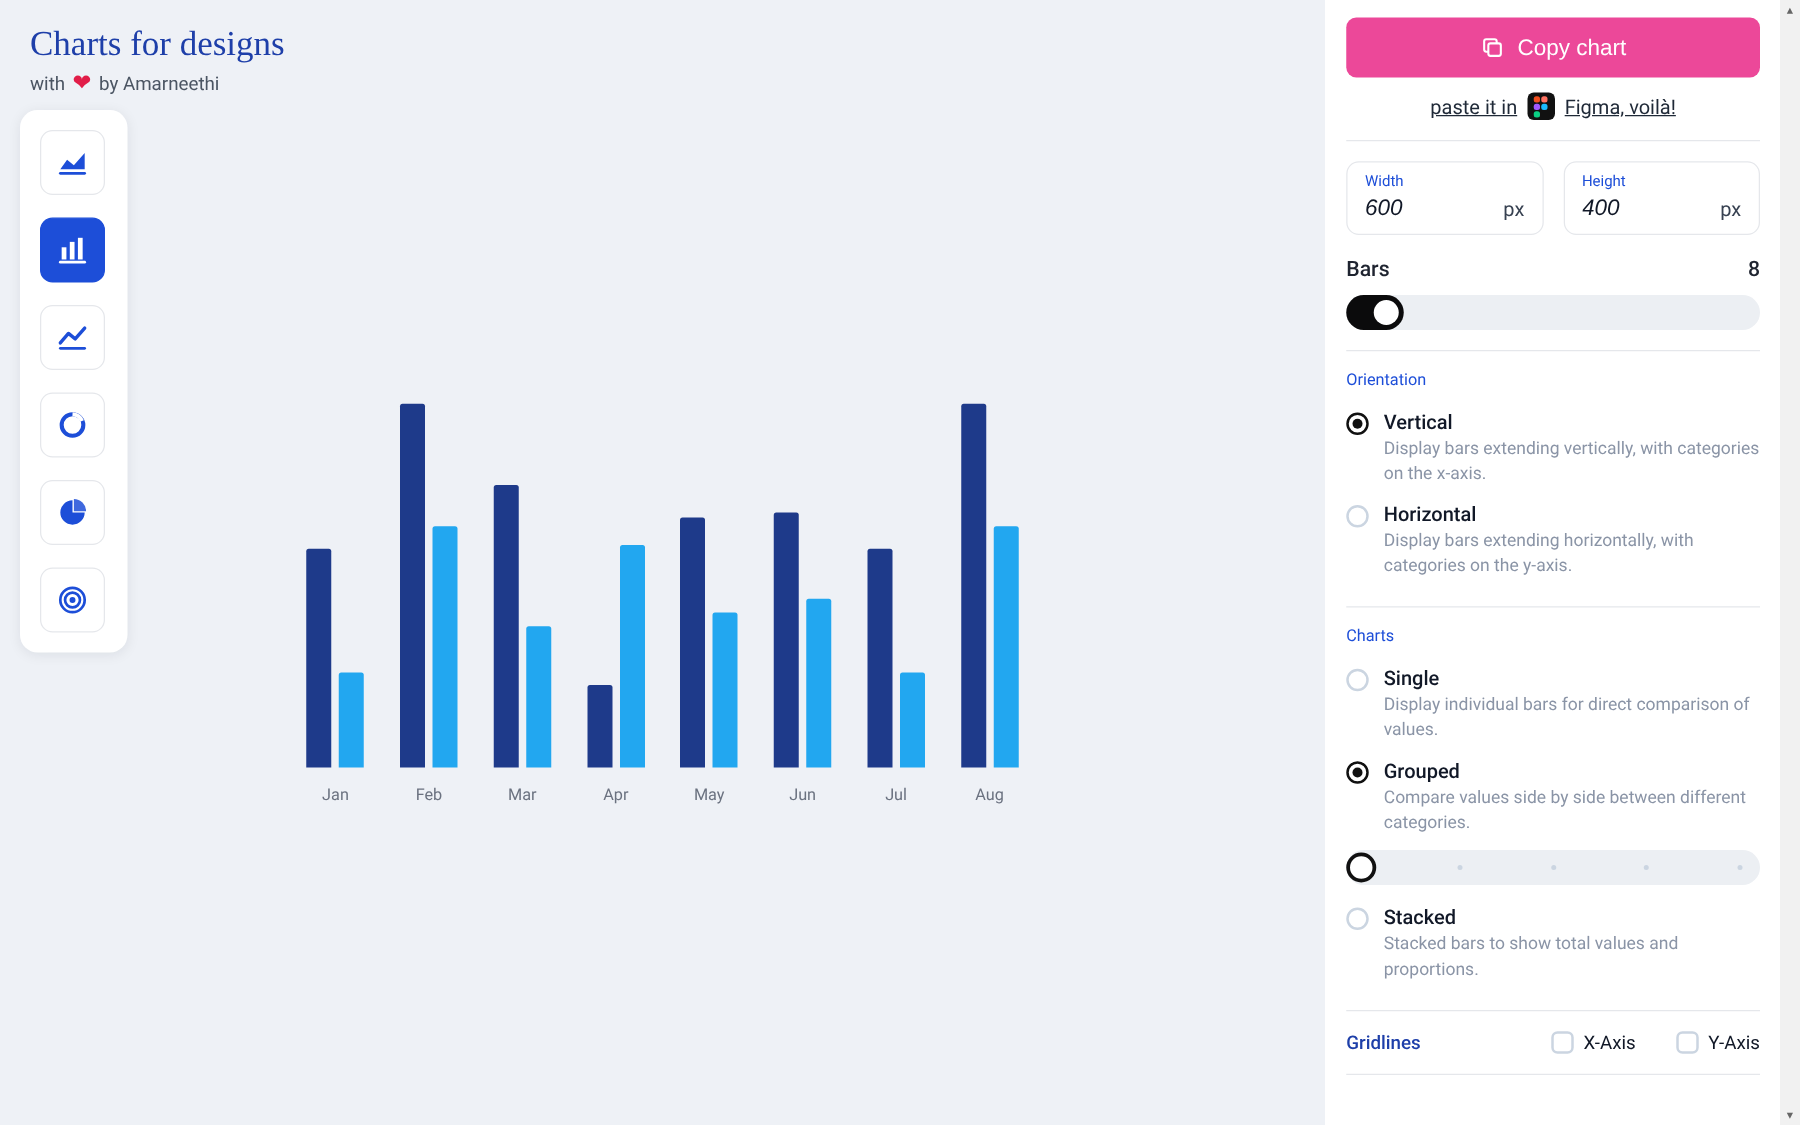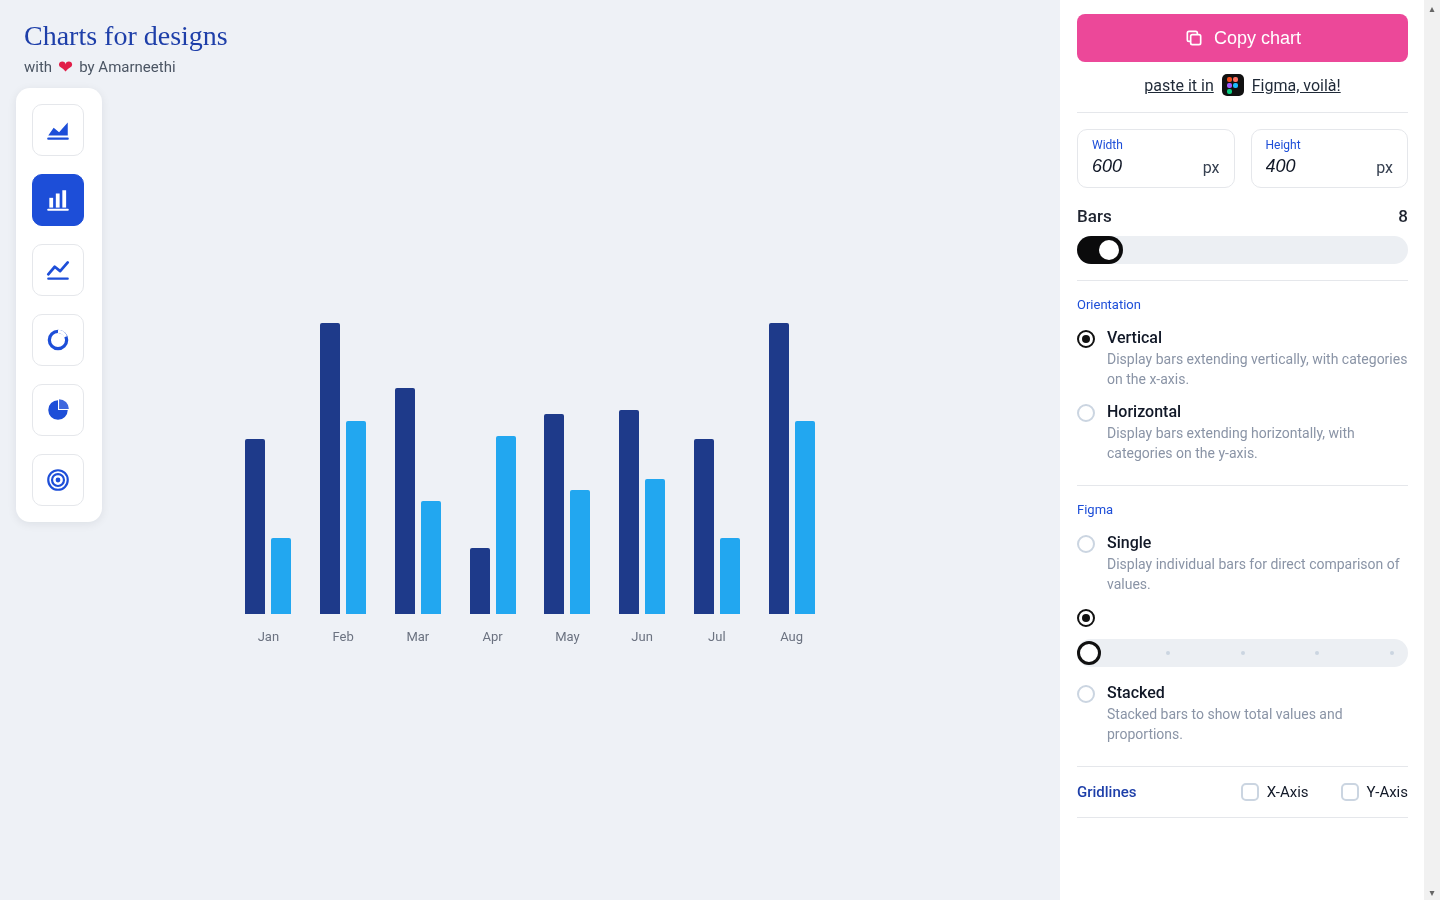--- a/index.html
+++ b/index.html
@@ -337,30 +337,34 @@
     <div class="radio-item">
       <div class="radio-outer"></div>
       <div>
         <div class="radio-title">Horizontal</div>
         <div class="radio-desc">Display bars extending horizontally, with categories on the y-axis.</div>
       </div>
     </div>
 
     <div class="hr"></div>
 
-    <div class="section-label">Figma</div>
+    <div class="section-label">Charts</div>
     <div class="radio-item">
       <div class="radio-outer"></div>
       <div>
         <div class="radio-title">Single</div>
         <div class="radio-desc">Display individual bars for direct comparison of values.</div>
       </div>
     </div>
     <div class="radio-item">
       <div class="radio-outer sel"></div>
+      <div>
+        <div class="radio-title">Grouped</div>
+        <div class="radio-desc">Compare values side by side between different categories.</div>
+      </div>
     </div>
     <div class="style-slider">
       <div class="slider-dots">
           <i></i>
           <i></i>
           <i></i>
           <i></i>
           <i></i>
         </div>
       <div class="big-knob"></div>

